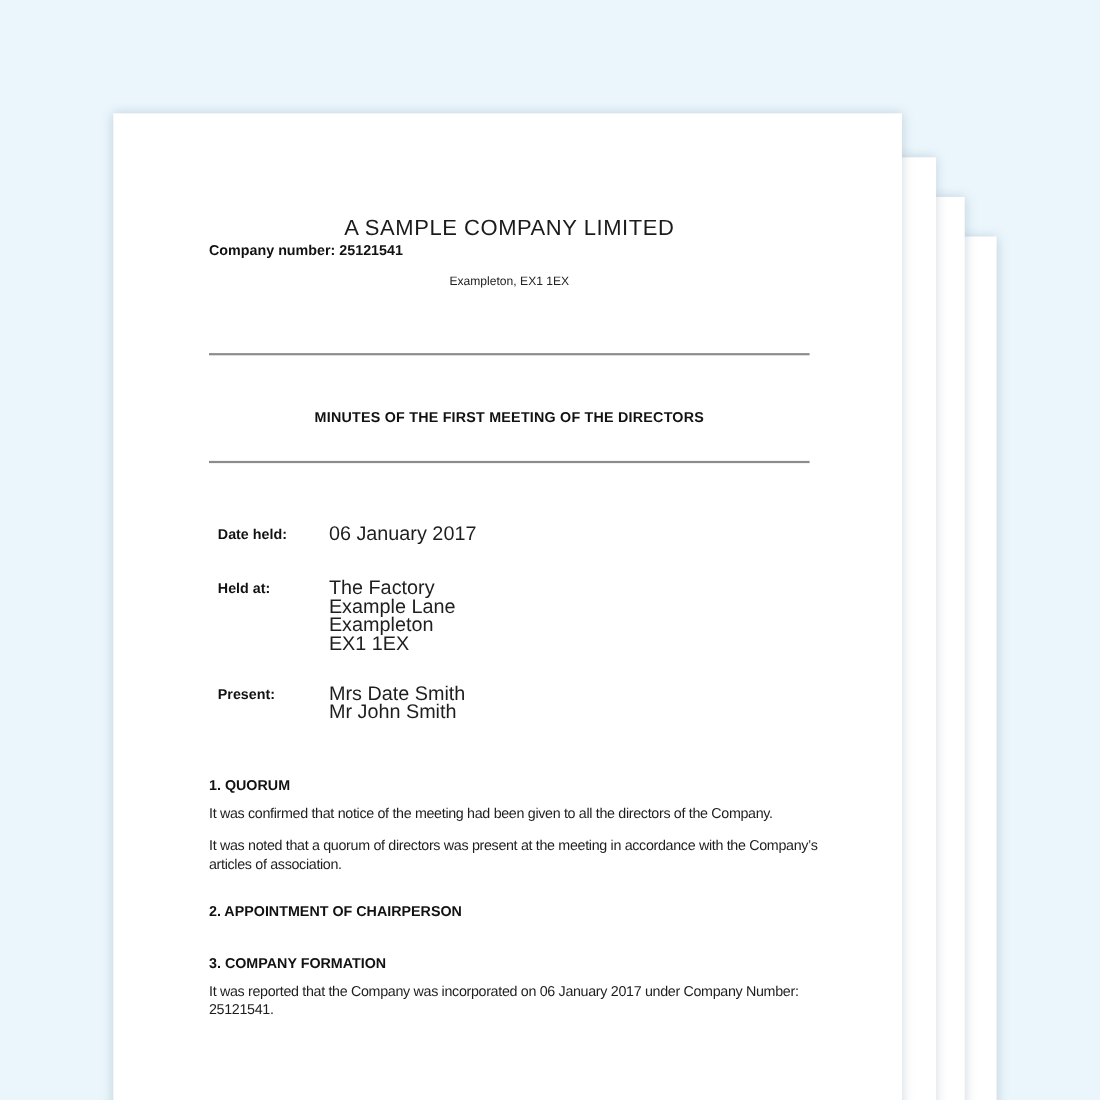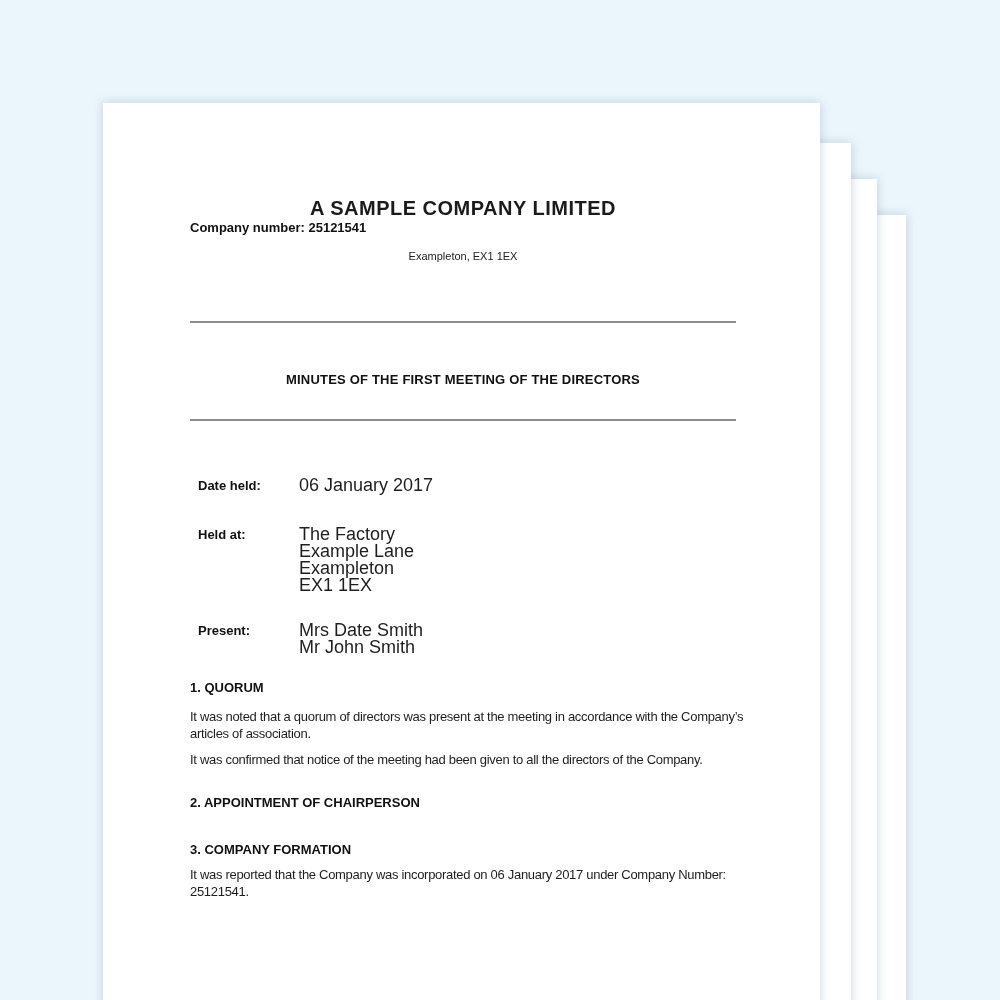--- a/index.html
+++ b/index.html
@@ -26,21 +26,21 @@
     position: absolute;
     left: 87px; top: 0;
     width: 546px;
     color: #1e1e1e;
   }
 
   .company-name {
     margin-top: 93px;
     font-size: 20px;
     line-height: 24px;
-    font-weight: 700;
+    font-weight: 400;
     text-align: center;
     color: #1b1b1b;
     letter-spacing: 0.5px;
   }
   .company-number {
     font-size: 13px;
     line-height: 16px;
     font-weight: 700;
     text-align: left;
     color: #111;
@@ -85,21 +85,21 @@
     color: #111;
   }
   .meta-values { font-size: 18px; line-height: 17px; color: #1e1e1e; }
 
   .section-heading {
     font-size: 13px;
     line-height: 16px;
     font-weight: 700;
     color: #111;
   }
-  .h-quorum    { margin-top: 24px; }
+  .h-quorum    { margin-top: 50px; }
   .h-chair     { margin-top: 27px; }
   .h-formation { margin-top: 31px; }
 
   .para {
     width: 560px;
     font-size: 13px;
     line-height: 17px;
     letter-spacing: -0.3px;
     color: #1e1e1e;
   }
@@ -157,22 +157,22 @@
           <div class="meta-label">Present:</div>
           <div class="meta-values">
             <div>Mrs Date Smith</div>
             <div>Mr John Smith</div>
           </div>
         </div>
 
       </div>
 
       <div class="section-heading h-quorum">1. QUORUM</div>
+      <div class="para p1">It was confirmed that notice of the meeting had been given to all the directors of the Company.</div>
       <div class="para p2">It was noted that a quorum of directors was present at the meeting in accordance with the Company’s articles of association.</div>
-      <div class="para p1">It was confirmed that notice of the meeting had been given to all the directors of the Company.</div>
 
       <div class="section-heading h-chair">2. APPOINTMENT OF CHAIRPERSON</div>
 
       <div class="section-heading h-formation">3. COMPANY FORMATION</div>
       <div class="para p4">It was reported that the Company was incorporated on 06 January 2017 under Company Number: 25121541.</div>
 
     </div>
   </div>
 </div>
 

